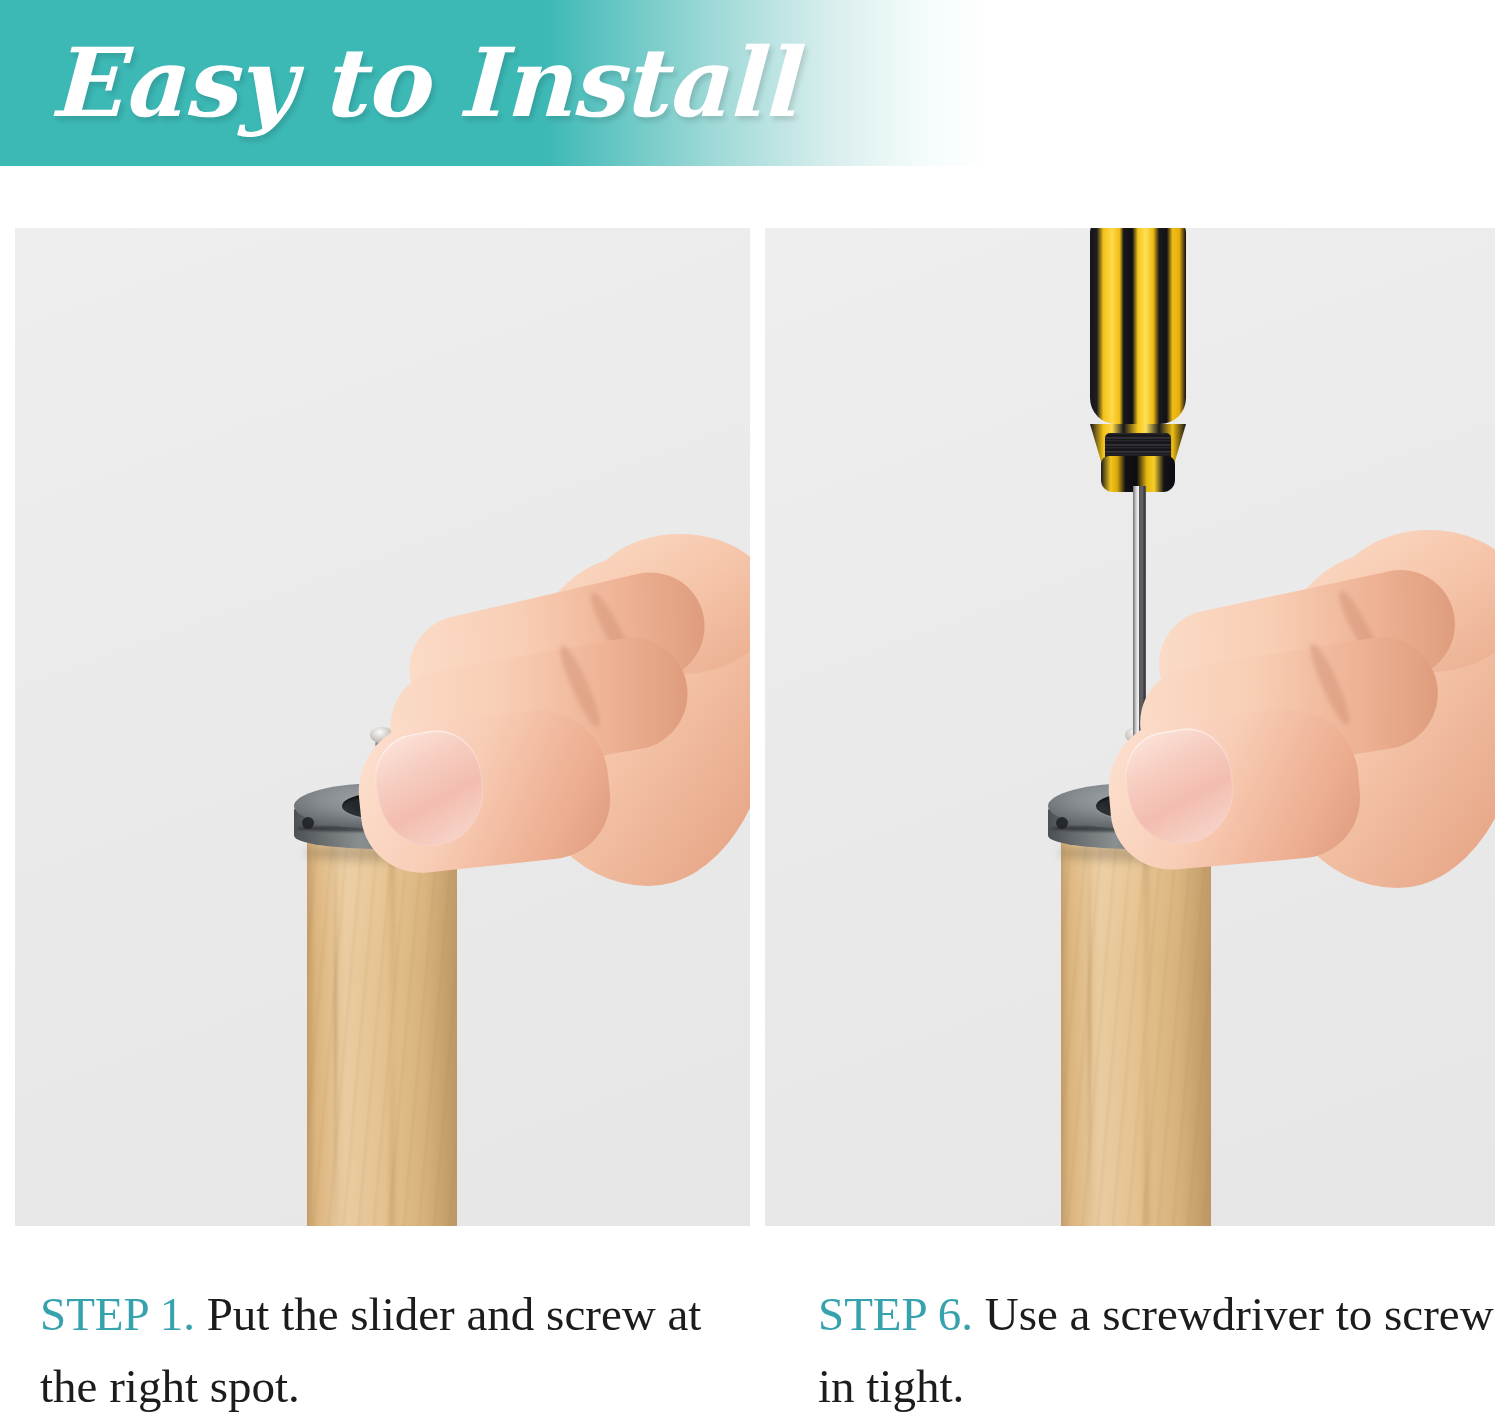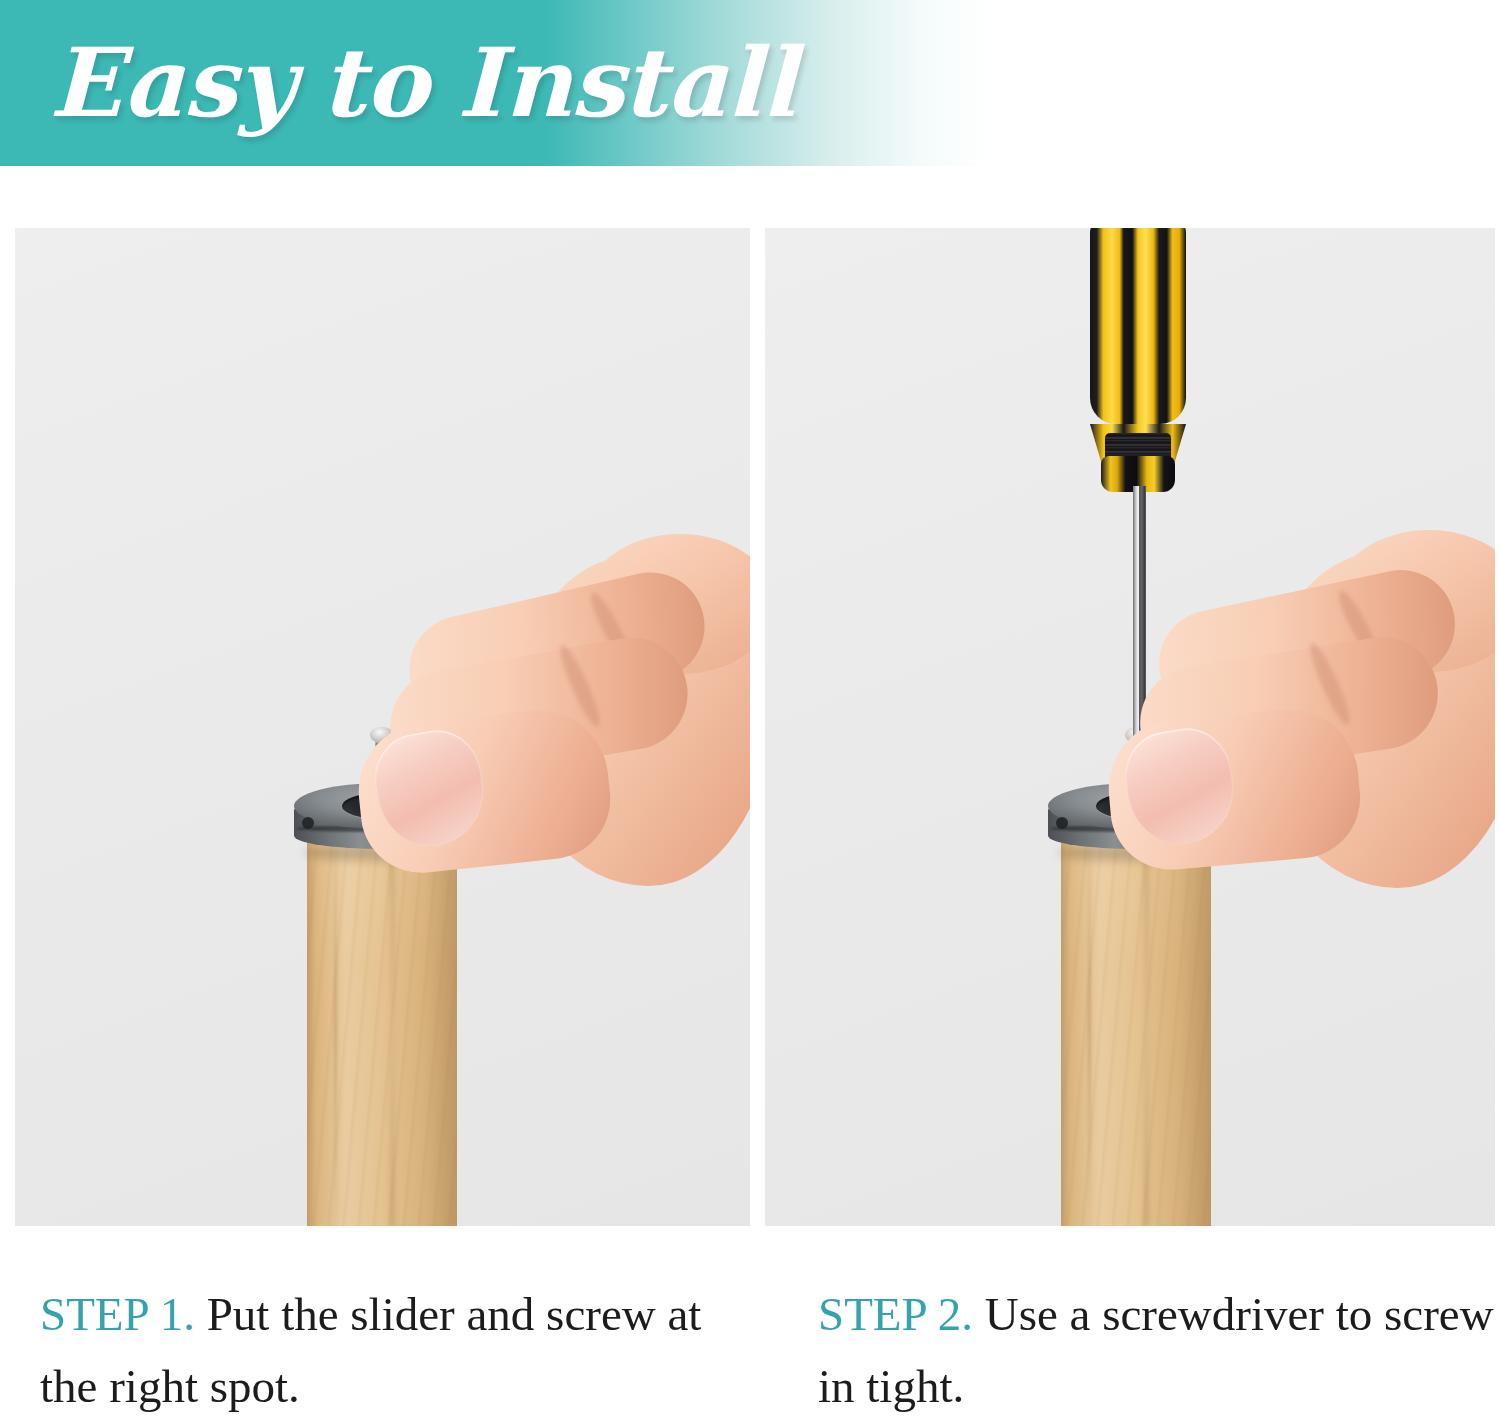--- a/index.html
+++ b/index.html
@@ -380,15 +380,15 @@
       <div class="nail" style="left:80px; top:202px; width:106px; height:114px; transform:rotate(-9deg);"></div>
     </div>
   </div>
 </div>
 
 <div class="captions">
   <div class="caption caption-left">
     <span class="step-label">STEP 1.</span><span> Put the slider and screw at the right spot.</span>
   </div>
   <div class="caption caption-right">
-    <span class="step-label">STEP 2.</span><span> Use a screwdriver to screw in tight.</span>
+    <span class="step-label">STEP 6.</span><span> Use a screwdriver to screw in tight.</span>
   </div>
 </div>
 
 </body></html>

